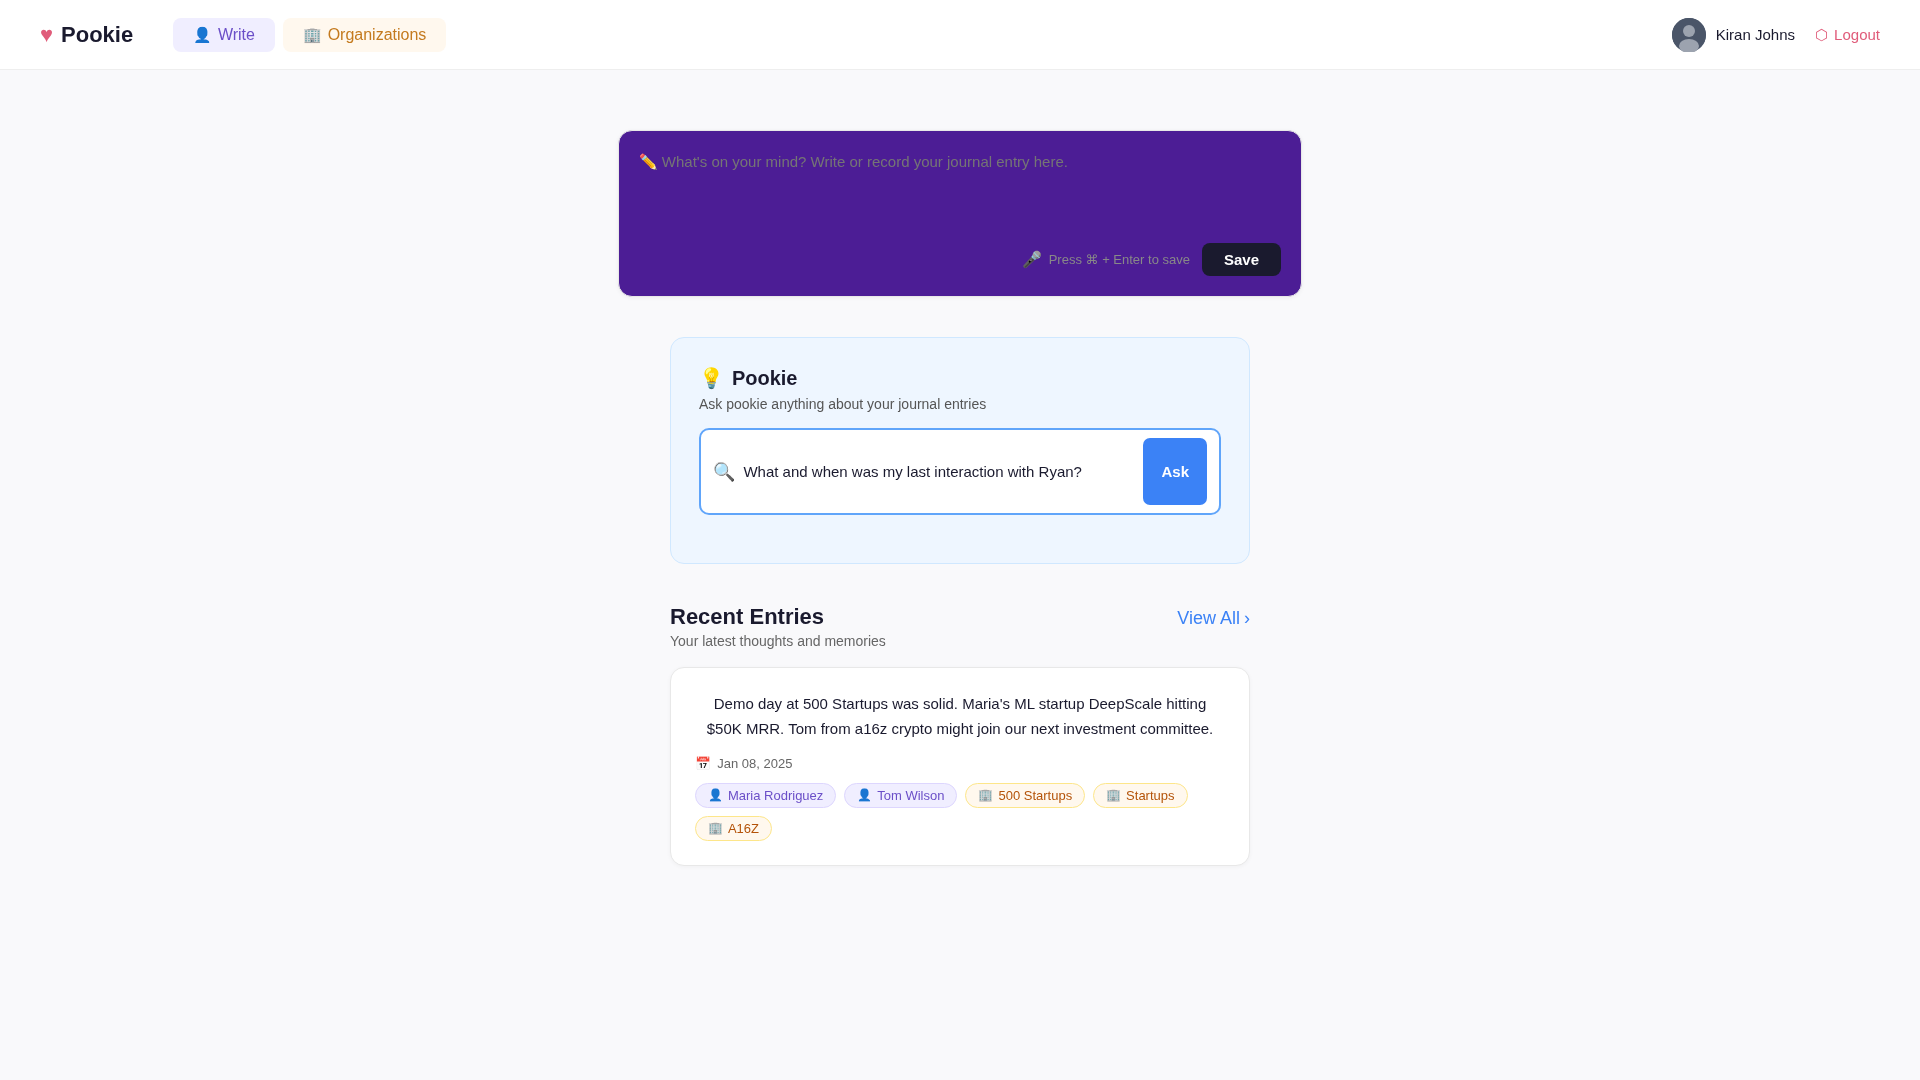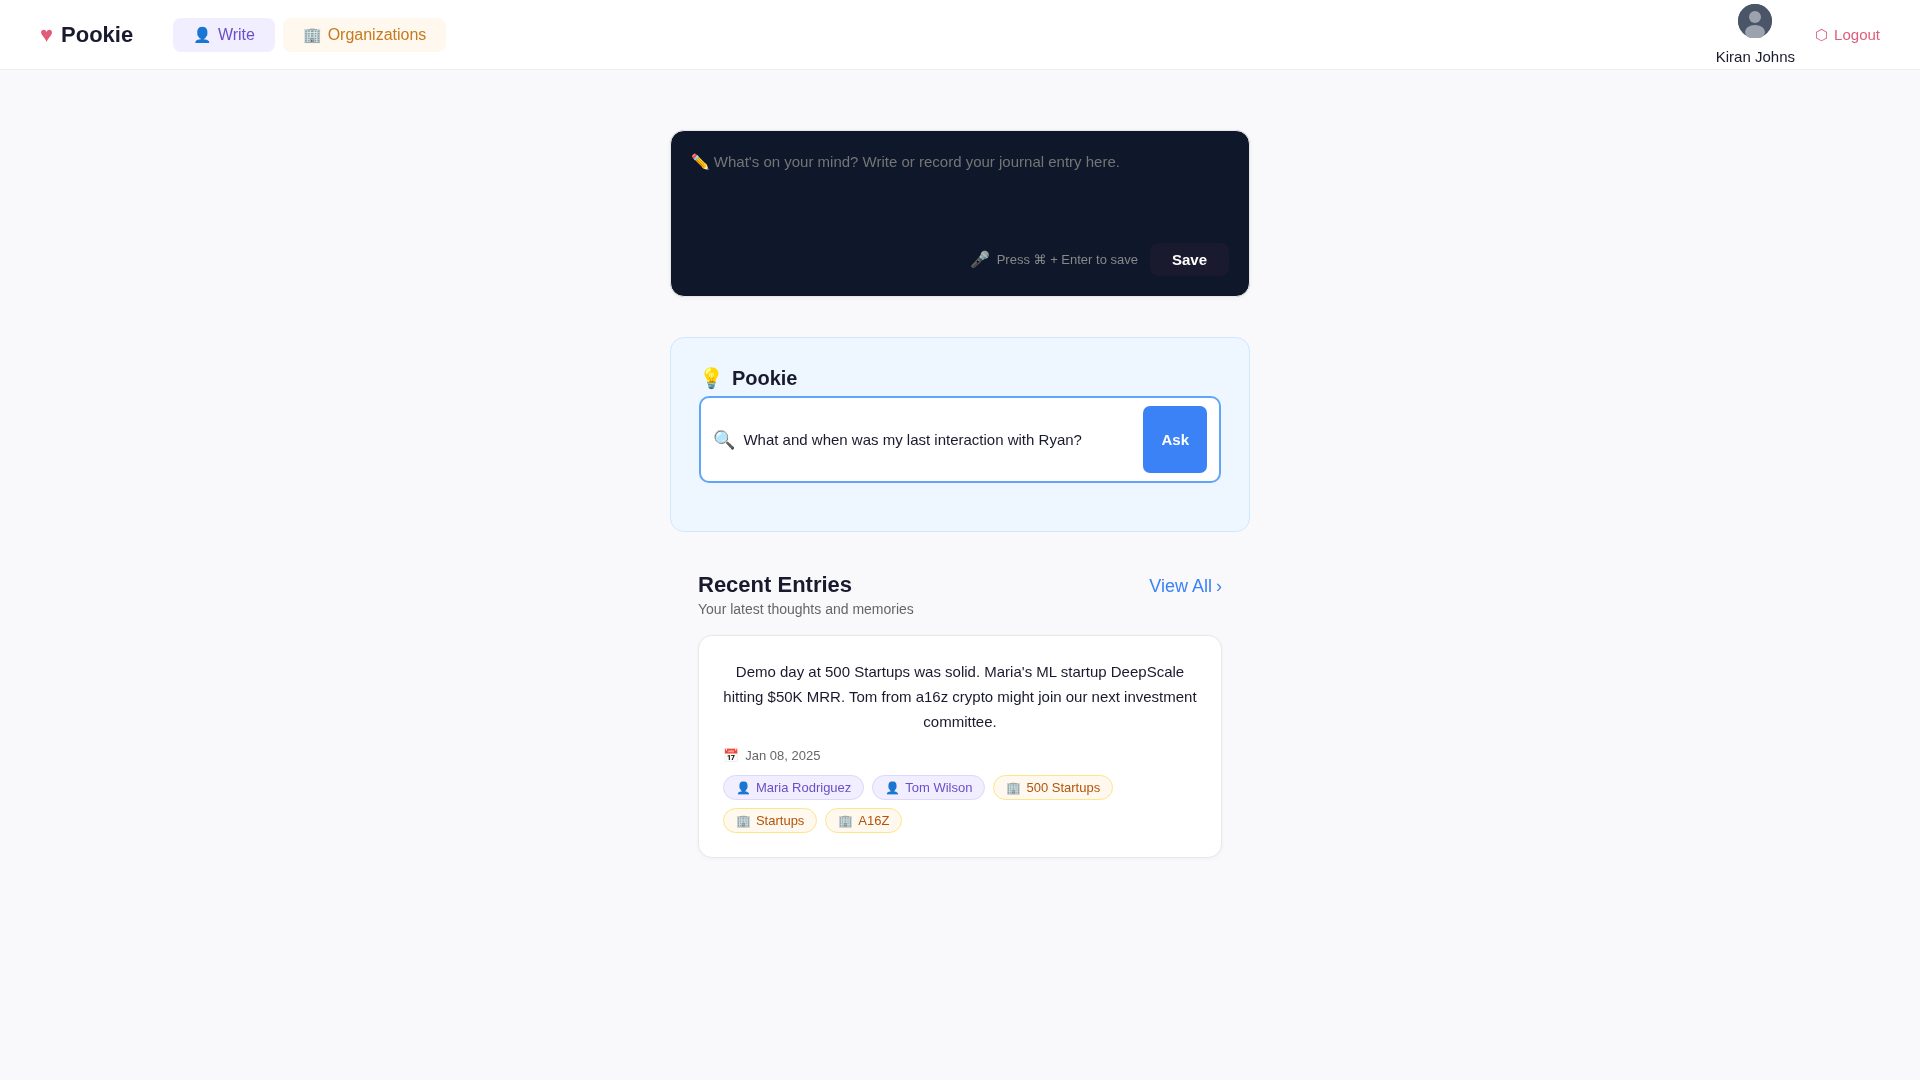--- a/index.html
+++ b/index.html
@@ -59,21 +59,20 @@
       display: flex;
       align-items: center;
       gap: 20px;
     }
     .user-info {
       display: flex;
       align-items: center;
       gap: 10px;
       font-size: 15px;
       font-weight: 500;
-      flex-direction: column;
     }
     .avatar-img {
       width: 34px;
       height: 34px;
       border-radius: 50%;
       background: linear-gradient(135deg, #4a5568, #718096);
       display: flex;
       align-items: center;
       justify-content: center;
       color: #fff;
@@ -95,22 +94,22 @@
     .main {
       display: flex;
       flex-direction: column;
       align-items: center;
       padding: 60px 20px 60px;
       gap: 40px;
     }
 
     
     .journal-card {
-      width: 580px;
-      background: #0f172a;
+      width: 684px;
+      background: #4c1d95;
       border-radius: 14px;
       border: 1px solid #e8e8e8;
       padding: 20px;
       box-shadow: 0 1px 4px rgba(0,0,0,0.05);
     }
     .journal-textarea {
       width: 100%;
       border: none;
       outline: none;
       font-size: 15px;
@@ -212,21 +211,21 @@
       margin-bottom: 12px;
     }
     .pookie-response-text {
       font-size: 15px;
       color: #333;
       line-height: 1.6;
     }
 
     
     .recent-section {
-      width: 524px;
+      width: 580px;
     }
     .recent-header {
       display: flex;
       align-items: flex-start;
       justify-content: space-between;
       margin-bottom: 18px;
     }
     .recent-title {
       font-size: 22px;
       font-weight: 700;
@@ -346,20 +345,21 @@
       </div>
       <button class="save-btn">Save</button>
     </div>
   </div>
 
   <div class="pookie-card">
     <div class="pookie-header">
       <span class="lightbulb">💡</span>
       <span class="pookie-title">Pookie</span>
     </div>
+    <div class="pookie-subtitle">Ask pookie anything about your journal entries</div>
     <div class="ask-row">
       <span class="ask-search-icon">🔍</span>
       <input class="ask-input" type="text" value="What and when was my last interaction with Ryan?" style="">
       <button class="ask-btn">Ask</button>
     </div>
   </div>
 
   <div class="recent-section">
     <div class="recent-header">
       <div>

